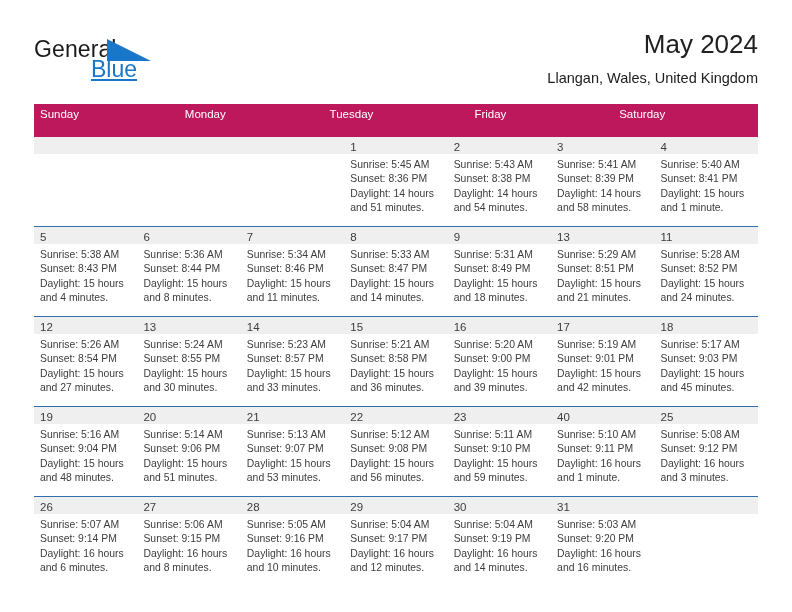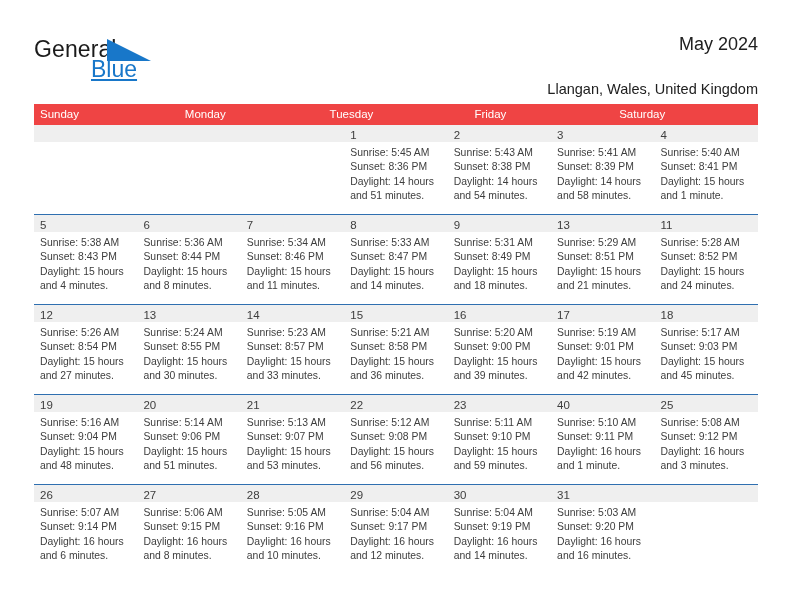--- a/index.html
+++ b/index.html
@@ -61,44 +61,44 @@
     text-decoration: underline;
   }
 
   .title-wrap {
     position: absolute;
     right: 0;
     top: 0;
     text-align: right;
   }
   .cal-title {
-    font-size: 18px;
+    font-size: 26px;
     color: #202020;
     line-height: 32px;
     white-space: nowrap;
   }
   .cal-location {
     font-size: 14.5px;
     color: #202020;
     line-height: 22px;
-    margin-top: 18px;
+    margin-top: 7px;
     white-space: nowrap;
   }
 
   
   .calendar {
     position: absolute;
     left: 34px;
     top: 104px;
     width: 724px;
   }
   .weekdays {
     display: flex;
-    background: #ef4444;
-    height: 21px;
+    background: #be185d;
+    height: 33px;
   }
   .weekday {
     flex: 1 1 0;
     font-size: 11.5px;
     color: #ffffff;
     line-height: 21px;
     padding-left: 6px;
     box-sizing: border-box;
     white-space: nowrap;
   }

